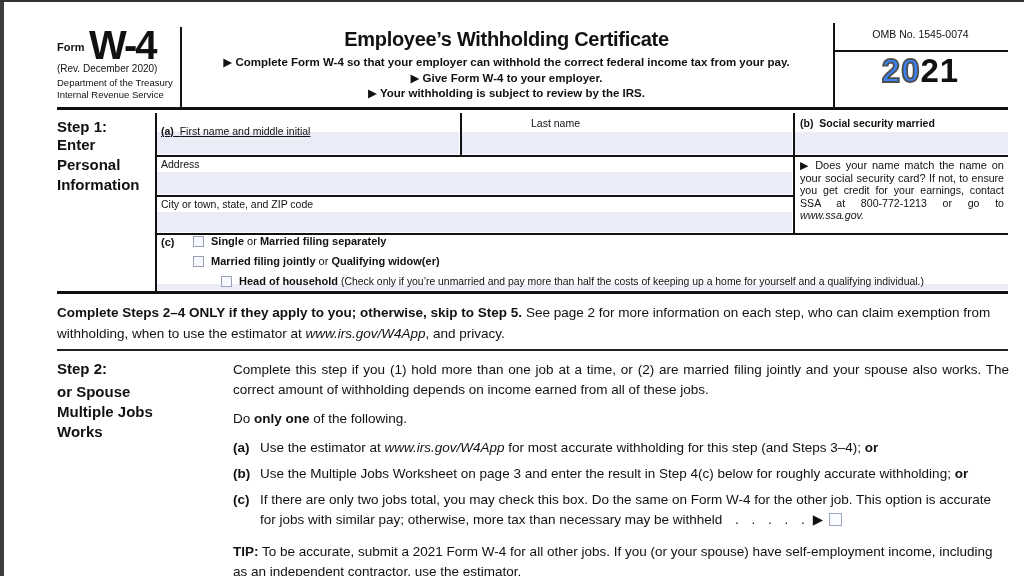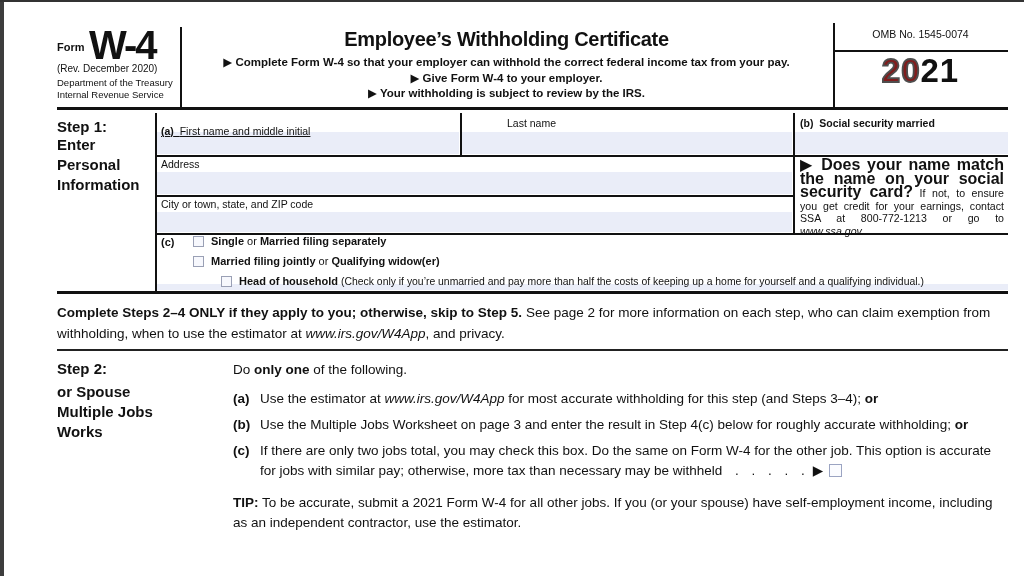--- a/index.html
+++ b/index.html
@@ -18,36 +18,36 @@
   .rev { position:absolute; left:0; top:46px; font-size:10px; }
   .dept { position:absolute; left:0; top:60px; font-size:9.5px; line-height:11.5px; }
   .vline { position:absolute; width:1.5px; background:#111; }
   .hdr-center { position:absolute; left:123px; top:0; width:653px; height:93px; text-align:center; }
   .form-title { margin-top:11px; font-size:20px; font-weight:bold; letter-spacing:-0.3px; }
   .hdr-bullets { margin-top:4px; font-size:11.5px; font-weight:bold; line-height:15.5px; }
   .hdr-right { position:absolute; left:776px; top:0; width:175px; height:93px; text-align:center; }
   .omb { margin-top:11px; font-size:10.5px; font-weight:normal; }
   .omb-rule { position:absolute; left:0; top:33px; width:175px; height:1.5px; background:#111; }
   .year { margin-top:12px; font-size:33px; font-weight:bold; letter-spacing:1px; }
-  .year-outline { color:#7f1d1d; -webkit-text-stroke:1.8px #4e4e4e; }
+  .year-outline { color:#3b82f6; -webkit-text-stroke:1.8px #4e4e4e; }
 
   
   #step1 { position:absolute; left:57px; top:113px; width:951px; height:180px; }
   .s1-bottom { position:absolute; left:0; top:178px; width:951px; height:2.5px; background:#111; }
   .step-label { font-size:15px; font-weight:bold; }
   .step-title { font-size:15px; font-weight:bold; line-height:20px; }
   #step1 .labelcol { position:absolute; left:0; top:5px; width:96px; }
   #step1 .labelcol .step-title { }
   .hline { position:absolute; background:#111; }
   .cell-label { position:absolute; font-size:10.5px; white-space:nowrap; }
   .cell-label b { font-size:10.5px; }
   .fill { position:absolute; background:#eaedf8; }
   .ssn-note { position:absolute; left:737px; top:43px; width:214px; height:77px; padding:3px 4px 0 6px;
     font-size:10.6px; line-height:12.6px; text-align:justify; }
-  .ssn-note .nb { font-weight:bold; font-size:16px;margin-top:37px; }
+  .ssn-note .nb { font-weight:normal; font-size:11px;margin-top:37px; }
   .opt-c-tag { position:absolute; left:104px; top:123px; font-size:11px; font-weight:bold; }
   .opt-row { position:absolute; left:136px; white-space:nowrap; font-size:11px; }
   .cb { display:inline-block; width:11px; height:11px; border:1px solid #9aa0b5; background:#f7f8fd;
     vertical-align:-2px; margin-right:7px; }
   .opt-row b { font-weight:bold; }
   .opt-note { font-size:10.4px; }
 
   
   #interlude { position:absolute; left:57px; top:302px; width:951px; font-size:13.5px; line-height:21px; }
   .thin-rule { position:absolute; left:57px; top:349px; width:951px; height:2px; background:#222; }
@@ -133,21 +133,21 @@
     <div class="fill" style="left:405px; top:19px; width:330px; height:22px;"></div>
     <div class="fill" style="left:738px; top:19px; width:213px; height:22px;"></div>
     <div class="fill" style="left:100px; top:59px; width:635px; height:22px;"></div>
     <div class="fill" style="left:100px; top:99px; width:635px; height:20px;"></div>
     <div class="fill" style="left:100px; top:171px; width:851px; height:6px;"></div>
 
     <div class="cell-label" style="left:104px; top:12px;text-decoration:underline;">
       <b>(a)</b>&nbsp;
       <span>First name and middle initial</span>
     </div>
-    <div class="cell-label" style="left:410px; top:4px;padding-left:40px;">
+    <div class="cell-label" style="left:434px; top:4px;padding-left:40px;">
       <span>Last name</span>
     </div>
     <div class="cell-label" style="left:743px; top:4px;">
       <b>(b)</b>&nbsp;
       <b>Social security married</b>
     </div>
     <div class="cell-label" style="left:104px; top:45px;">
       <span>Address</span>
     </div>
     <div class="cell-label" style="left:104px; top:85px;">
@@ -178,20 +178,21 @@
   <div id="step2-label">
     <div class="step-label">Step 2:</div>
     <div class="step-title">
       <div>or Spouse</div>
       <div>Multiple Jobs</div>
       <div>Works</div>
     </div>
   </div>
 
   <div id="step2-content">
+    <p class="intro">Complete this step if you (1) hold more than one job at a time, or (2) are married filing jointly and your spouse also works. The correct amount of withholding depends on income earned from all of these jobs.</p>
     <p>
       <span>Do </span><b>only one</b><span> of the following.</span>
     </p>
     <p class="item">
       <span class="tag">(a)</span><span>Use the estimator at </span><span class="it">www.irs.gov/W4App</span><span> for most accurate withholding for this step (and Steps 3–4); </span><b>or</b>
     </p>
     <p class="item">
       <span class="tag">(b)</span><span>Use the Multiple Jobs Worksheet on page 3 and enter the result in Step 4(c) below for roughly accurate withholding; </span><b>or</b>
     </p>
     <p class="item item-c">

